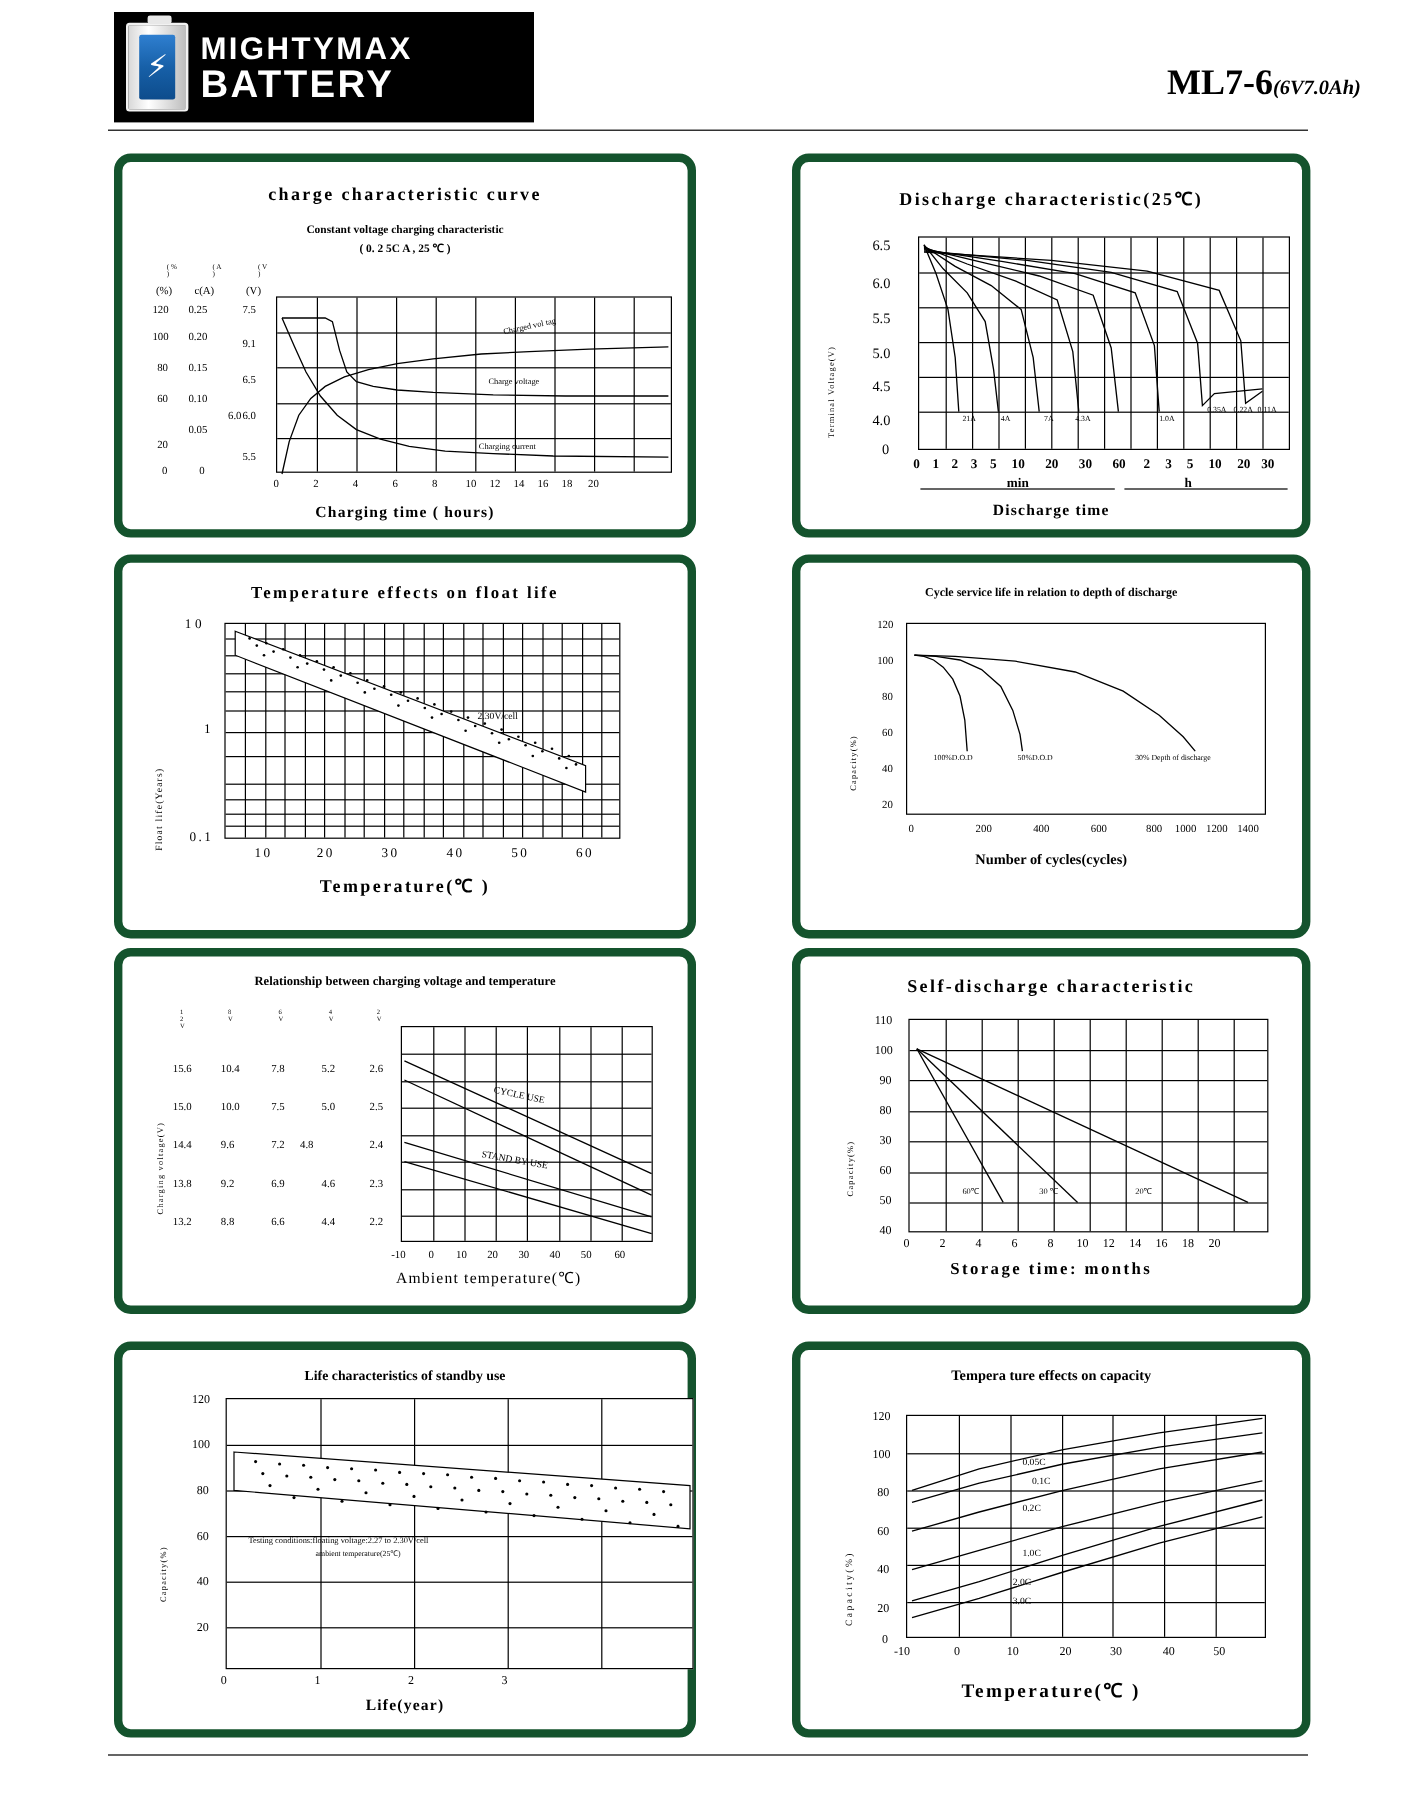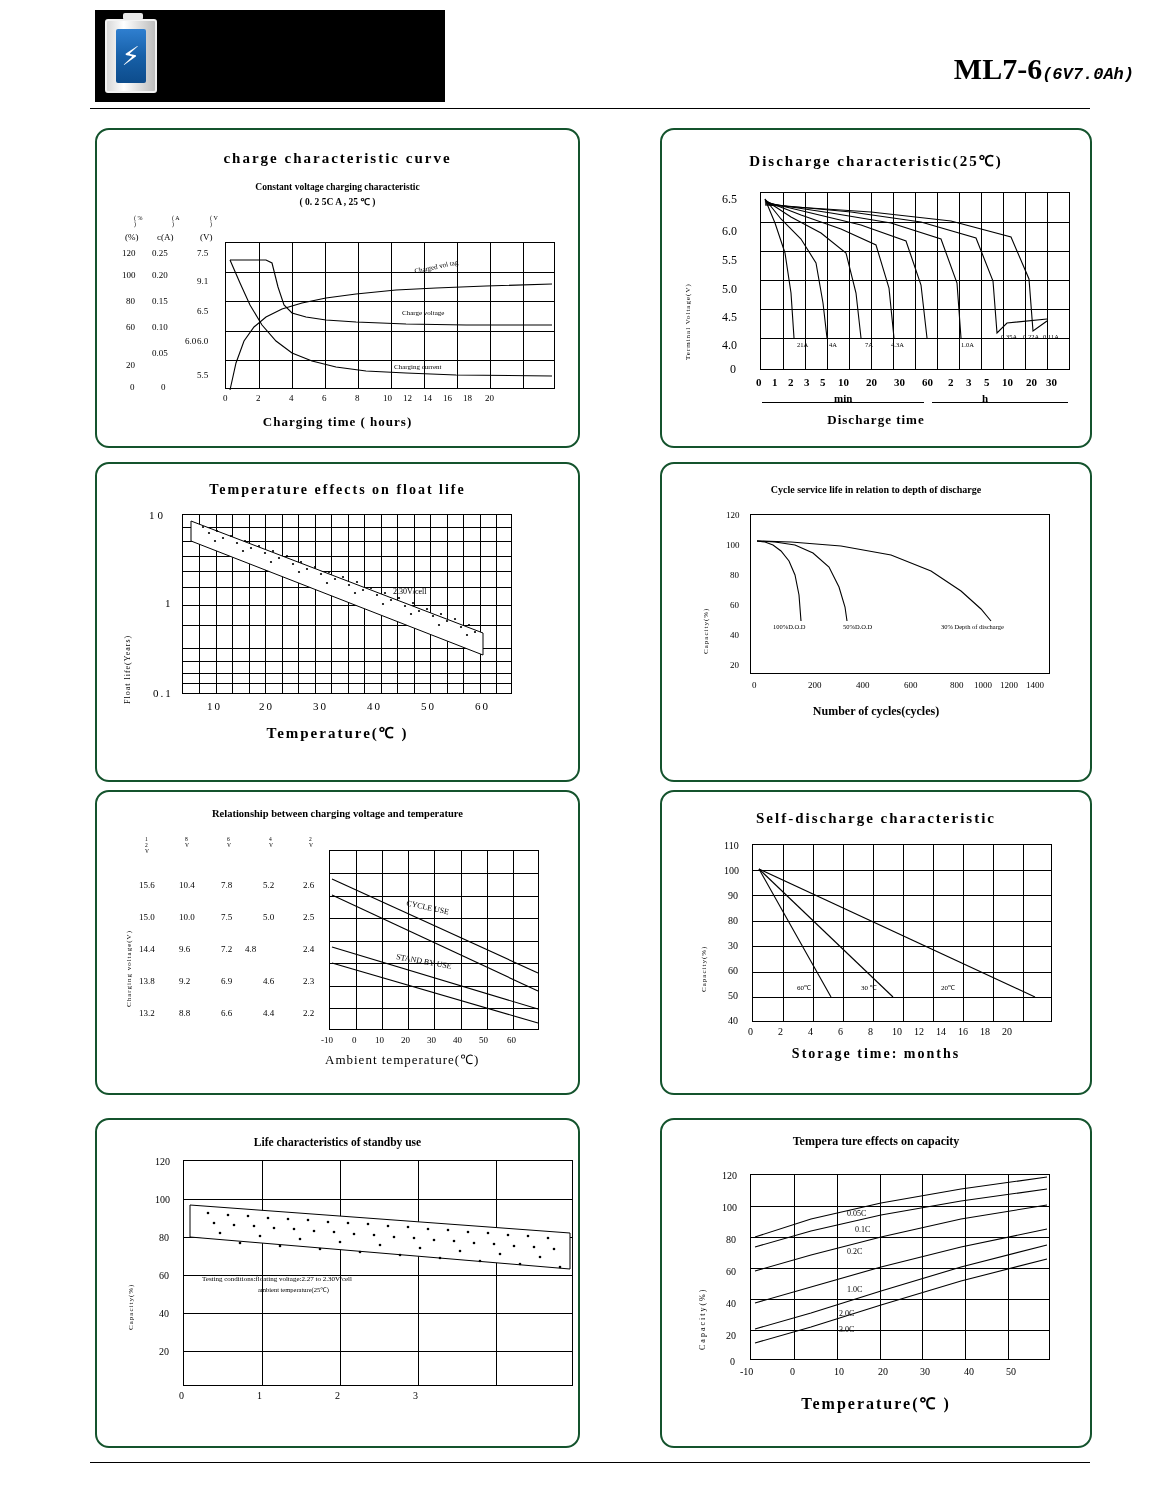--- a/index.html
+++ b/index.html
@@ -27,27 +27,27 @@
   .batt-fill{position:absolute;left:9px;top:8px;right:9px;bottom:8px;
     background:linear-gradient(180deg,#2f7fd0 0%,#1760a8 50%,#0d4c8c 100%);border-radius:2px;}
   .batt-bolt{position:absolute;left:50%;top:50%;transform:translate(-50%,-50%);
     color:#fff;font-size:26px;line-height:1;font-family:"DejaVu Sans",sans-serif;}
   .logo-text{display:flex;flex-direction:column;justify-content:center;}
   .logo-l1{color:#fff;font-family:"Liberation Sans",sans-serif;font-weight:bold;
     font-size:26px;letter-spacing:2px;line-height:28px;}
   .logo-l2{color:#fff;font-family:"Liberation Sans",sans-serif;font-weight:bold;
     font-size:32px;letter-spacing:2px;line-height:33px;}
   .model{position:absolute;right:40px;top:52px;font-weight:bold;font-size:30px;letter-spacing:0px;}
-  .model .sub{font-size:17px;font-style:italic;font-weight:bold;font-family:Liberation Mono, monospace;}
+  .model .sub{font-size:17px;font-style:italic;font-weight:bold;}
 
   .rule-top{position:absolute;left:90px;top:108px;width:1000px;height:1px;background:#000;}
   .rule-bottom{position:absolute;left:90px;top:1462px;width:1000px;height:1px;background:#000;}
 
   
-  .frame{position:absolute;border:2px solid #14532d;border-radius:14px;background:#fff;box-sizing:border-box;}
+  .frame{position:absolute;border:7px solid #14532d;border-radius:14px;background:#fff;box-sizing:border-box;}
   .ctitle{position:absolute;left:0;right:0;text-align:center;font-weight:bold;}
 
   .plot{position:absolute;border:1px solid #000;box-sizing:border-box;background:#fff;}
   .grid-v,.grid-h{position:absolute;background:#000;}
   .grid-v{width:1px;top:0;bottom:0;}
   .grid-h{height:1px;left:0;right:0;}
 
   .lbl{position:absolute;font-size:9px;white-space:nowrap;}
   .axis-title{position:absolute;white-space:nowrap;}
   .vert{transform-origin:left top;}
@@ -61,20 +61,24 @@
 <body>
 
 <div class="page">
 
   <div class="header">
     <div class="logo-box">
       <div class="batt-icon">
         <div class="batt-fill">
           <div class="batt-bolt">⚡</div>
         </div>
+      </div>
+      <div class="logo-text">
+        <div class="logo-l1">MIGHTYMAX</div>
+        <div class="logo-l2">BATTERY</div>
       </div>
     </div>
     <div class="model">
       <span>ML7-6</span><span class="sub">(6V7.0Ah)</span>
     </div>
   </div>
   <div class="rule-top"></div>
   <div class="rule-bottom"></div>
 
   <div class="frame" style="left:95px;top:128px;width:485px;height:320px;">
@@ -611,20 +615,21 @@
       <div class="lbl" style="left:18px;top:114px;font-size:7px;">Testing conditions:floating voltage:2.27 to 2.30V/cell</div>
       <div class="lbl" style="left:74px;top:124px;font-size:6.5px;">ambient temperature(25℃)</div>
     </div>
 
     <div>
       <div class="lbl" style="left:82px;top:270px;font-size:10px;">0</div>
       <div class="lbl" style="left:160px;top:270px;font-size:10px;">1</div>
       <div class="lbl" style="left:238px;top:270px;font-size:10px;">2</div>
       <div class="lbl" style="left:316px;top:270px;font-size:10px;">3</div>
     </div>
+    <div class="ctitle" style="top:288px;font-size:13px;letter-spacing:1px;">Life(year)</div>
   </div>
 
   <div class="frame" style="left:660px;top:1118px;width:432px;height:330px;">
     <div class="ctitle" style="top:14px;font-size:12px;">Tempera ture effects on capacity</div>
 
     <div class="axis-title vert" style="left:36px;top:230px;transform:rotate(-90deg);font-size:8px;letter-spacing:2px;">Capacity(%)</div>
     <div>
       <div class="lbl" style="left:60px;top:50px;font-size:10px;">120</div>
       <div class="lbl" style="left:60px;top:82px;font-size:10px;">100</div>
       <div class="lbl" style="left:64px;top:114px;font-size:10px;">80</div>

